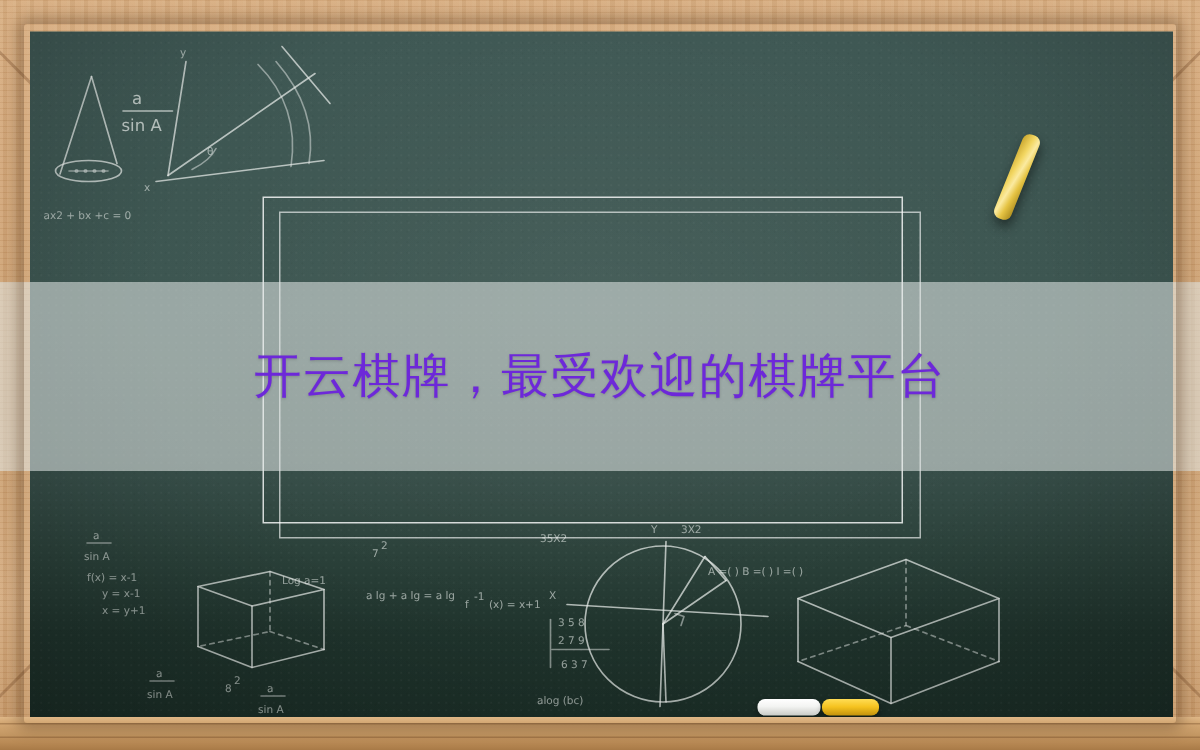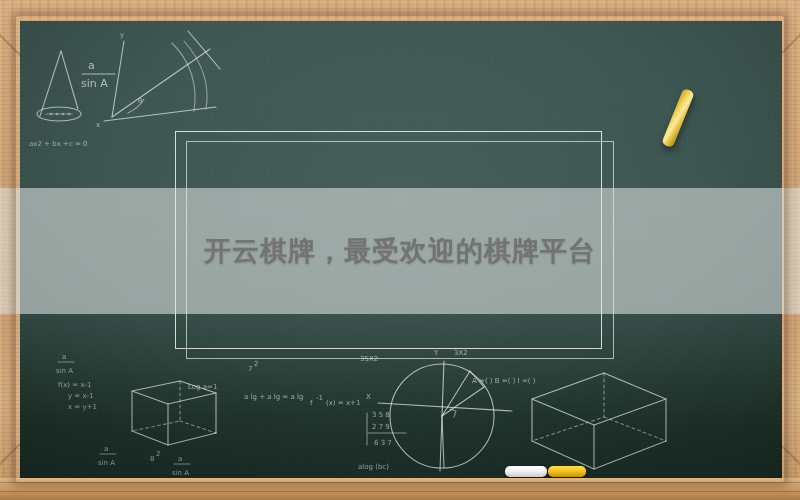--- a/index.html
+++ b/index.html
@@ -149,27 +149,26 @@
   
   .headline {
     position: absolute;
     left: 0;
     top: 188px;
     width: 800px;
     height: 126px;
     display: flex;
     align-items: center;
     justify-content: center;
-    color: #737373;
+    color: #6d28d9;
     font-family: "Liberation Sans", sans-serif;
-    font-size: 27px;
+    font-size: 32px;
     letter-spacing: 1px;
     white-space: nowrap;
     text-shadow: 0 1px 2px rgba(0,0,0,0.18);
-    font-weight: bold;
   }
 
   
   .chalk-stick {
     position: absolute;
     border-radius: 5px;
   }
   .chalk-stick.floating {
     left: 672px;
     top: 88px;

